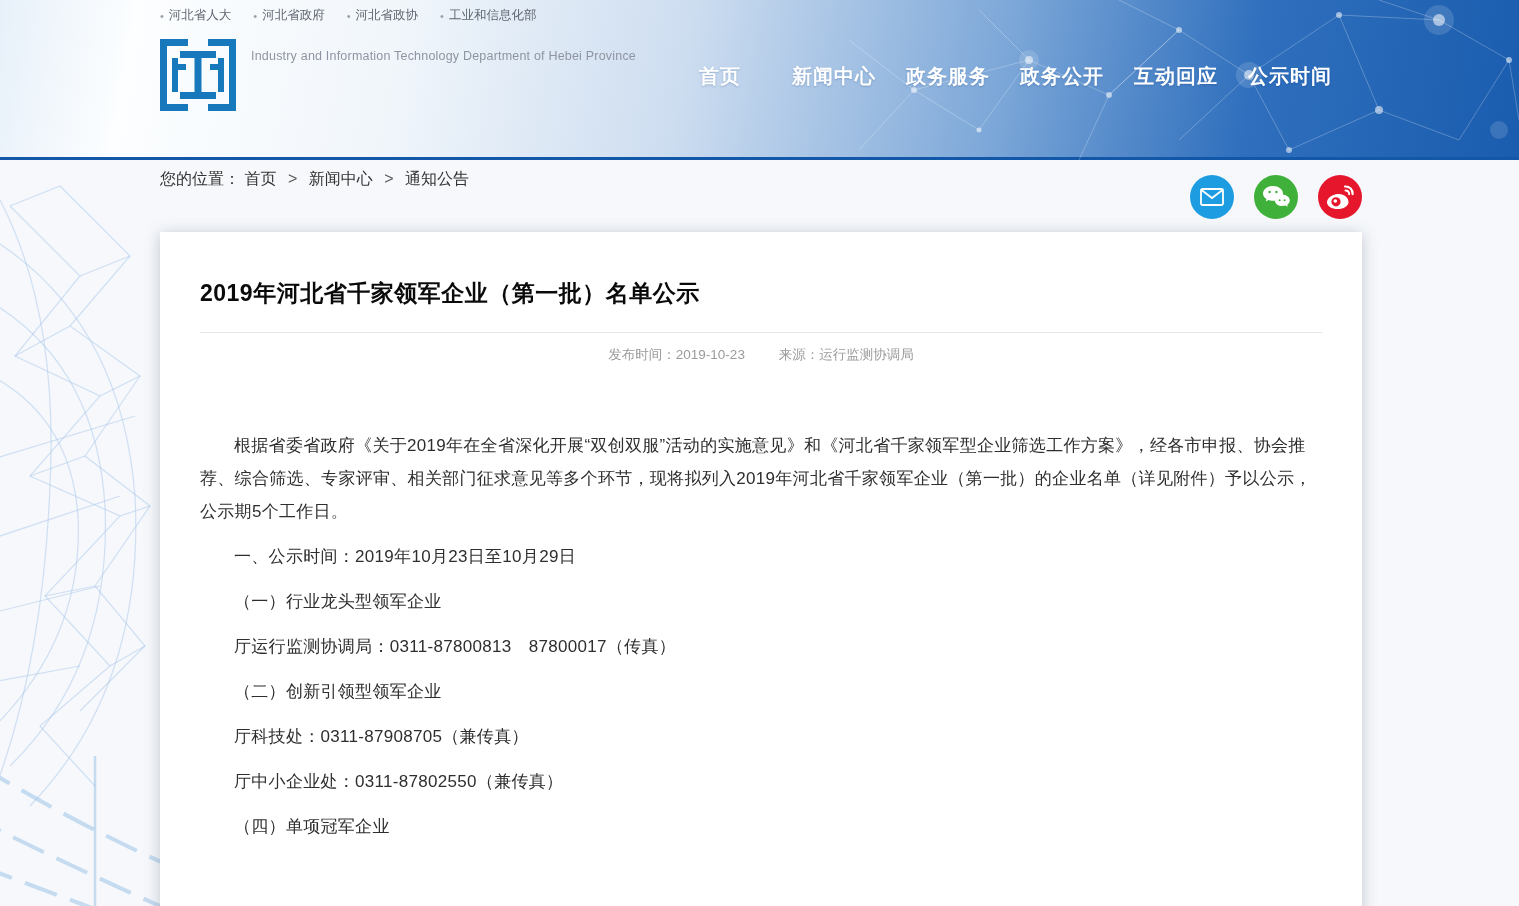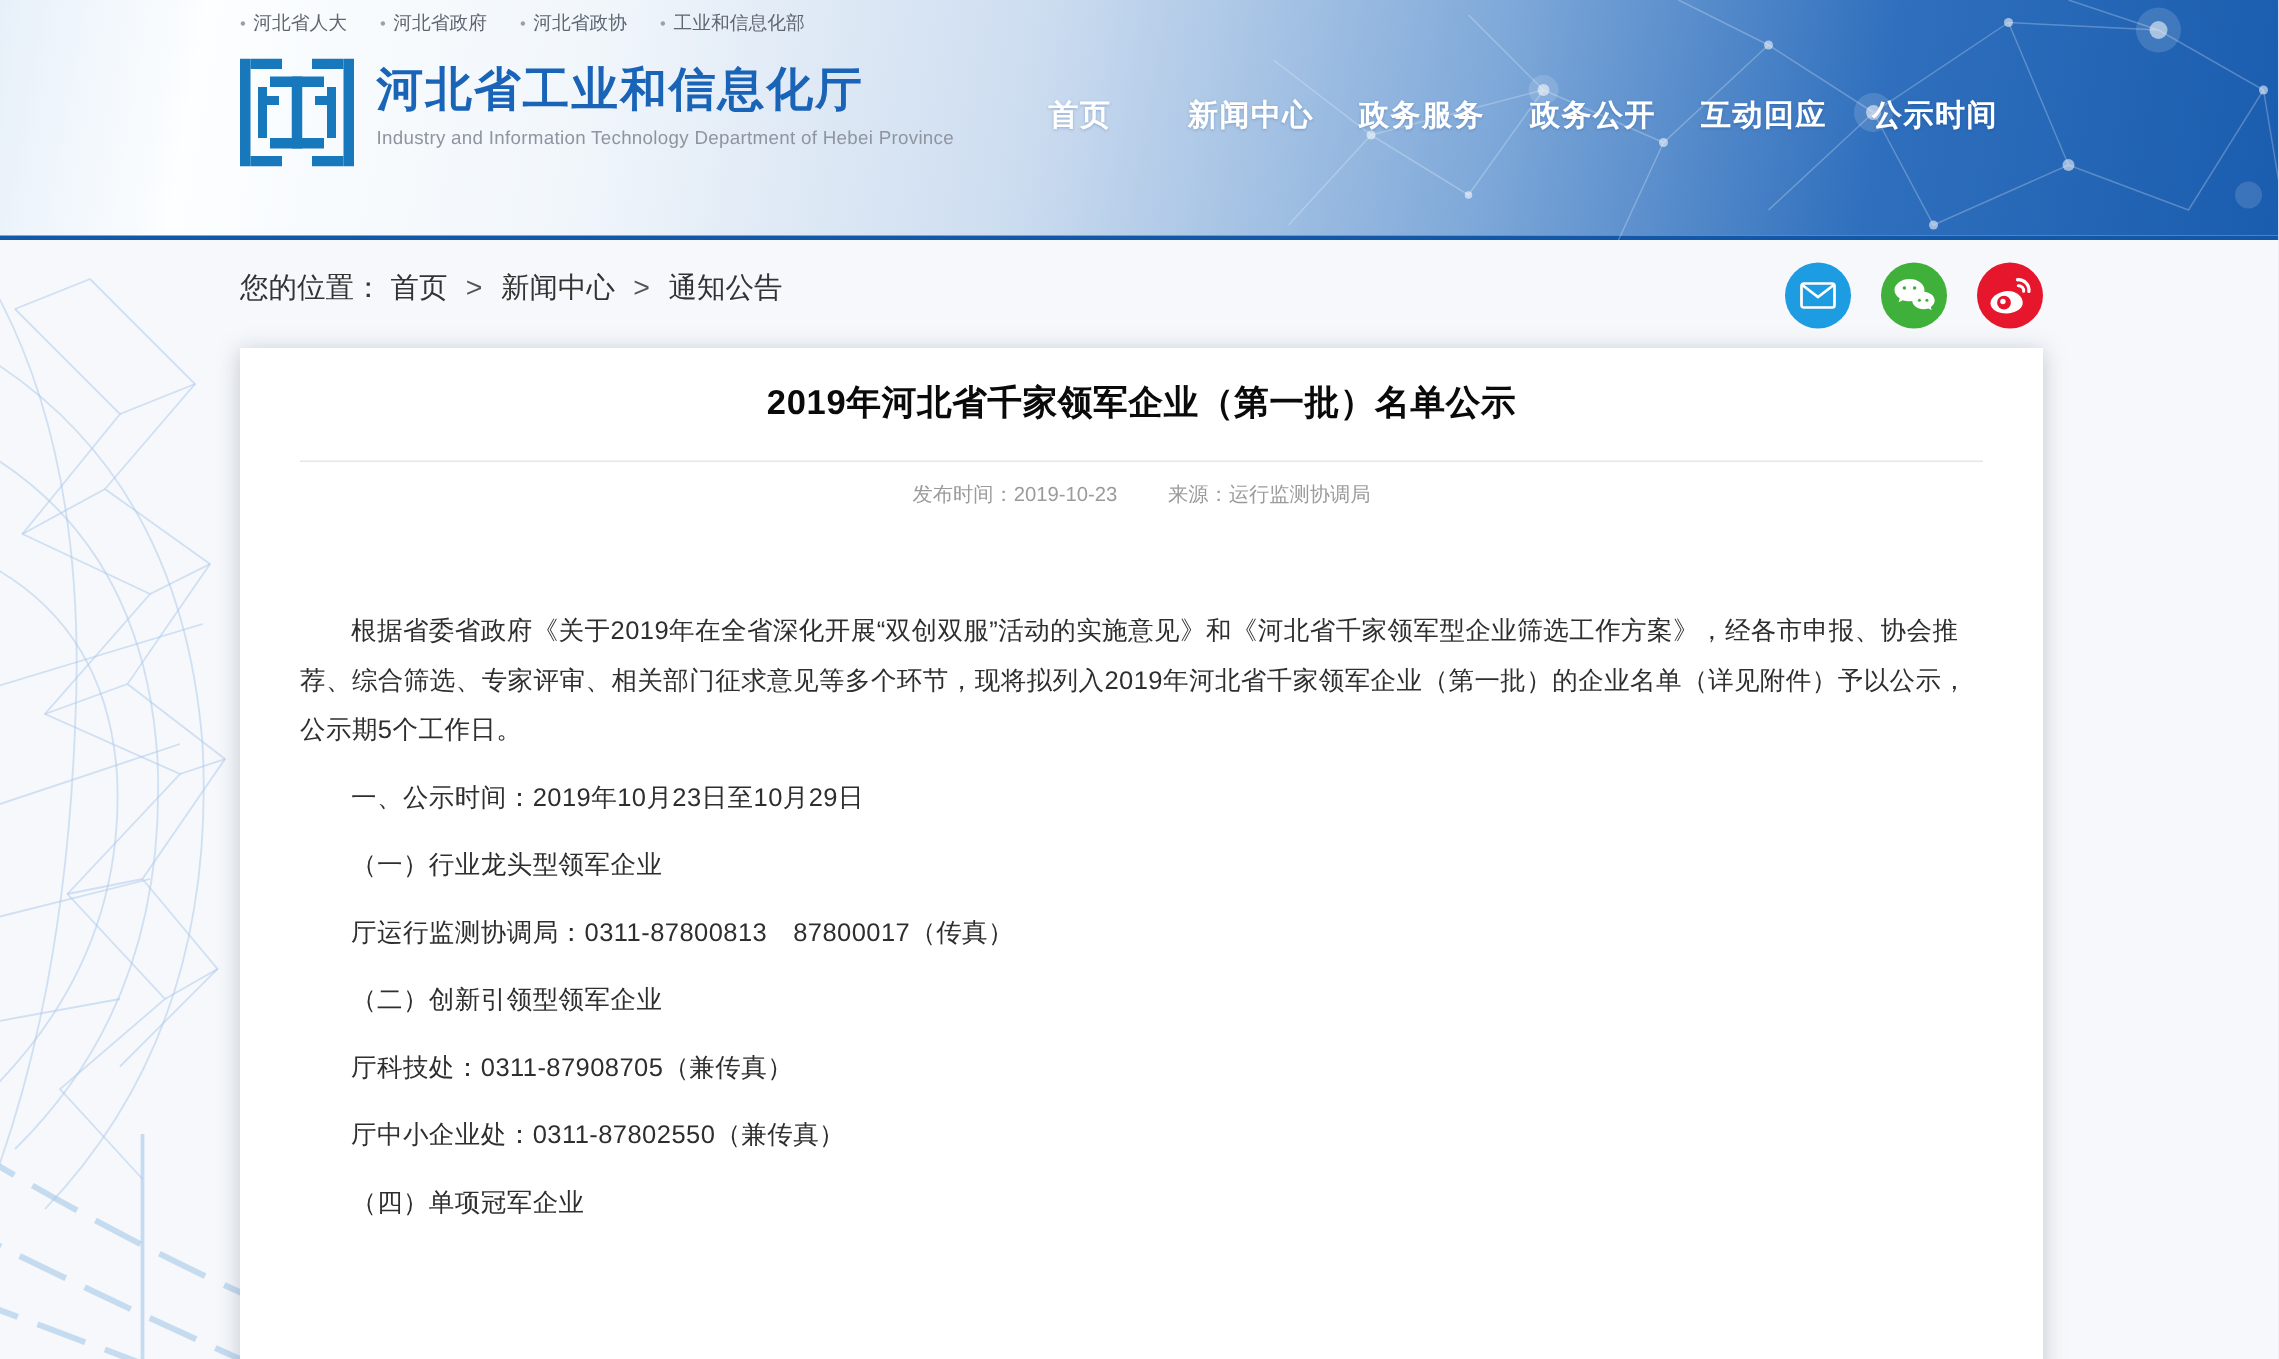--- a/index.html
+++ b/index.html
@@ -27,36 +27,36 @@
   .brand-sub { margin-top:7px; font-size:12.5px; color:#8e95a0; letter-spacing:.2px; }
   .nav { position:absolute; left:699px; top:63px; display:flex; gap:30px; }
   .nav a {
     color:#ffffff; font-size:20px; font-weight:bold; text-decoration:none;
     letter-spacing:1px; text-shadow:0 1px 2px rgba(10,50,110,.25); white-space:nowrap;
   }
   .nav a:first-child { margin-right:21px; }
 
   
   .crumb-row { position:absolute; top:163px; left:0; width:1519px; height:69px; }
-  .breadcrumb { position:absolute; left:160px; top:16px; font-size:19px; color:#333; }
+  .breadcrumb { position:absolute; left:160px; top:6px; font-size:16px; color:#333; }
   .breadcrumb a { color:#333; text-decoration:none; }
   .breadcrumb .sep { margin:0 7px; color:#555; }
   .social { position:absolute; right:157px; top:12px; display:flex; gap:20px; }
   .s-ic { width:44px; height:44px; border-radius:50%; display:flex; align-items:center; justify-content:center; cursor:pointer; }
 
   
   .left-deco { position:absolute; left:0; top:166px; pointer-events:none; }
 
   
   .card {
     position:absolute; left:160px; top:232px; width:1202px; height:700px;
     background:#ffffff; box-shadow:0 2px 14px rgba(95,108,130,.35);
     padding:0 40px;
   }
-  .art-title { margin-top:21px; text-align:center; font-size:23px; font-weight:bold; color:#0a0a0a; letter-spacing:.5px; }
+  .art-title { margin-top:46px; font-size:23px; font-weight:bold; color:#0a0a0a; letter-spacing:.5px; }
   .art-hr { margin-top:23px; border:0; border-top:1px solid #e6e6e6; height:0; }
   .art-meta { margin-top:13px; text-align:center; font-size:13.5px; color:#9b9b9b; }
   .art-meta .src { margin-left:30px; }
   .art-body { margin-top:65px; font-size:17px; color:#2e2e2e; }
   .art-body p { text-indent:2em; line-height:33px; margin-bottom:12px; letter-spacing:.3px; }
 </style>
 </head>
 <body>
 
 <div id="page">
@@ -118,21 +118,20 @@
           <rect x="20" y="12" width="36" height="7"></rect>
           <rect x="34.5" y="12" width="7" height="48"></rect>
           <rect x="20" y="53" width="36" height="7"></rect>
           <rect x="12" y="19" width="6" height="34"></rect>
           <rect x="12" y="25" width="14" height="6"></rect>
           <rect x="58" y="19" width="6" height="34"></rect>
           <rect x="50" y="25" width="14" height="6"></rect>
         </g>
       </svg>
       <div class="brand-text">
-        <div class="brand-title">河北省工业和信息化厅</div>
         <div class="brand-sub">Industry and Information Technology Department of Hebei Province</div>
       </div>
     </div>
 
     <nav class="nav">
       <a href="#">首页</a>
       <a href="#">新闻中心</a>
       <a href="#">政务服务</a>
       <a href="#">政务公开</a>
       <a href="#">互动回应</a>

